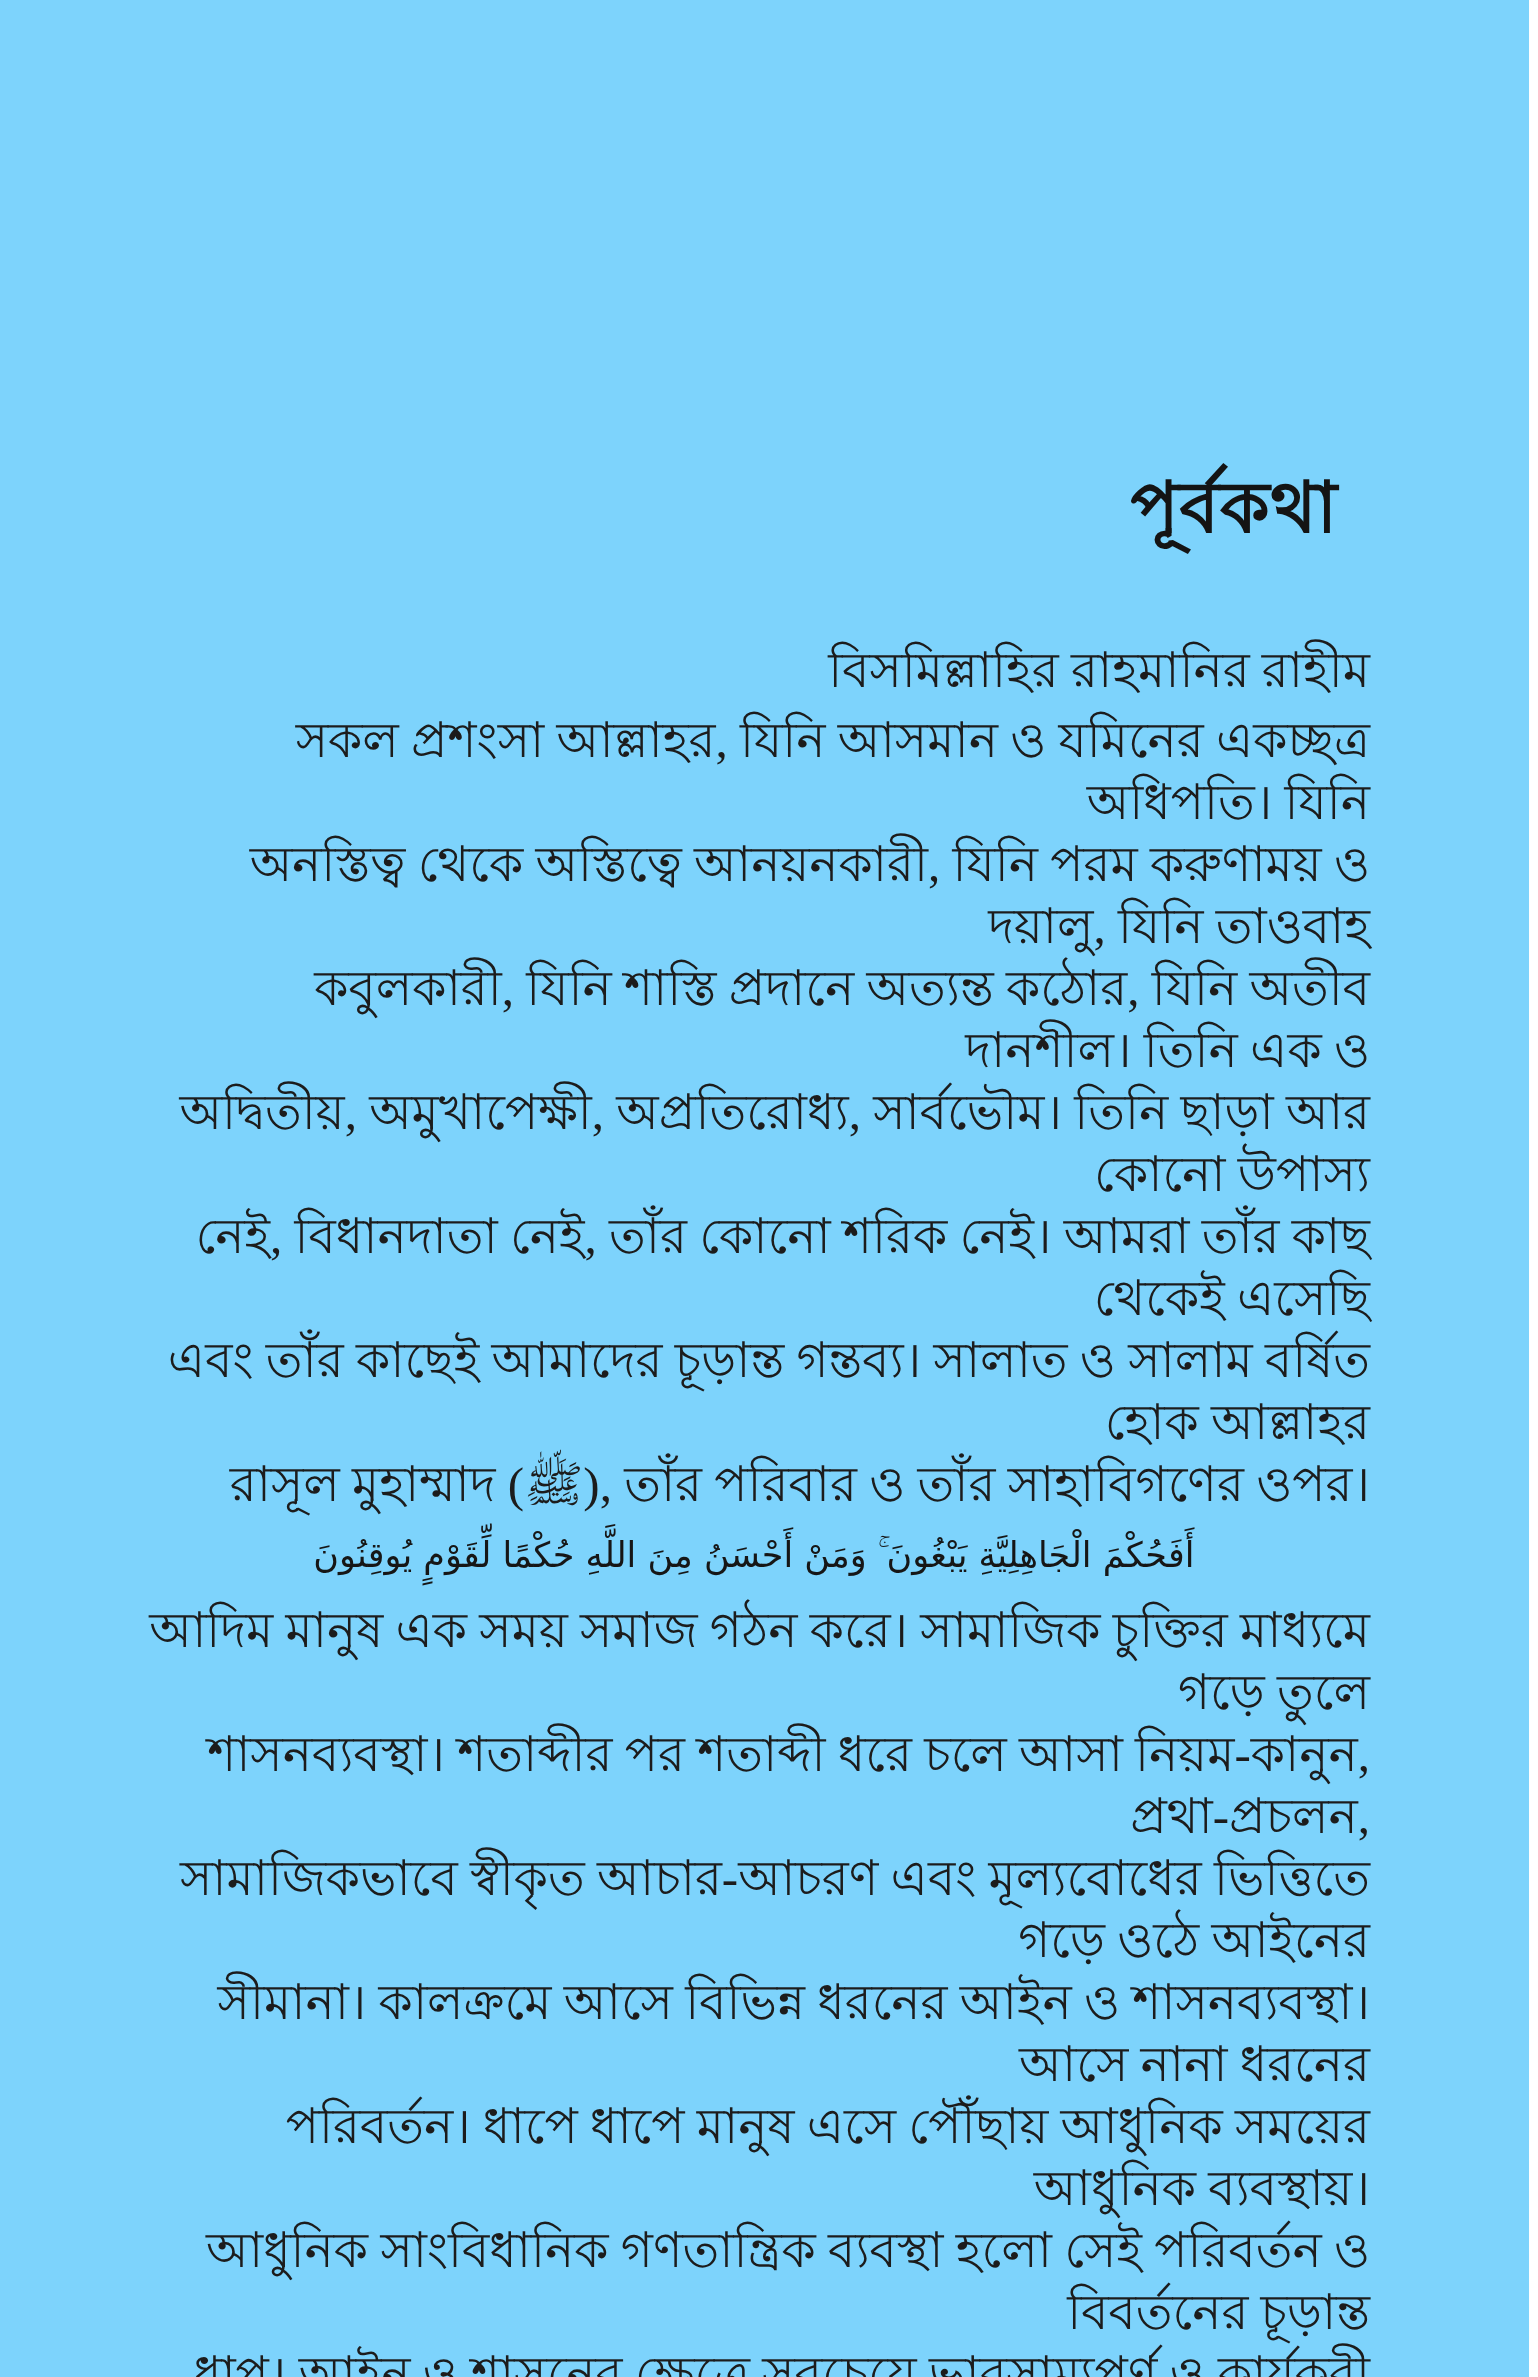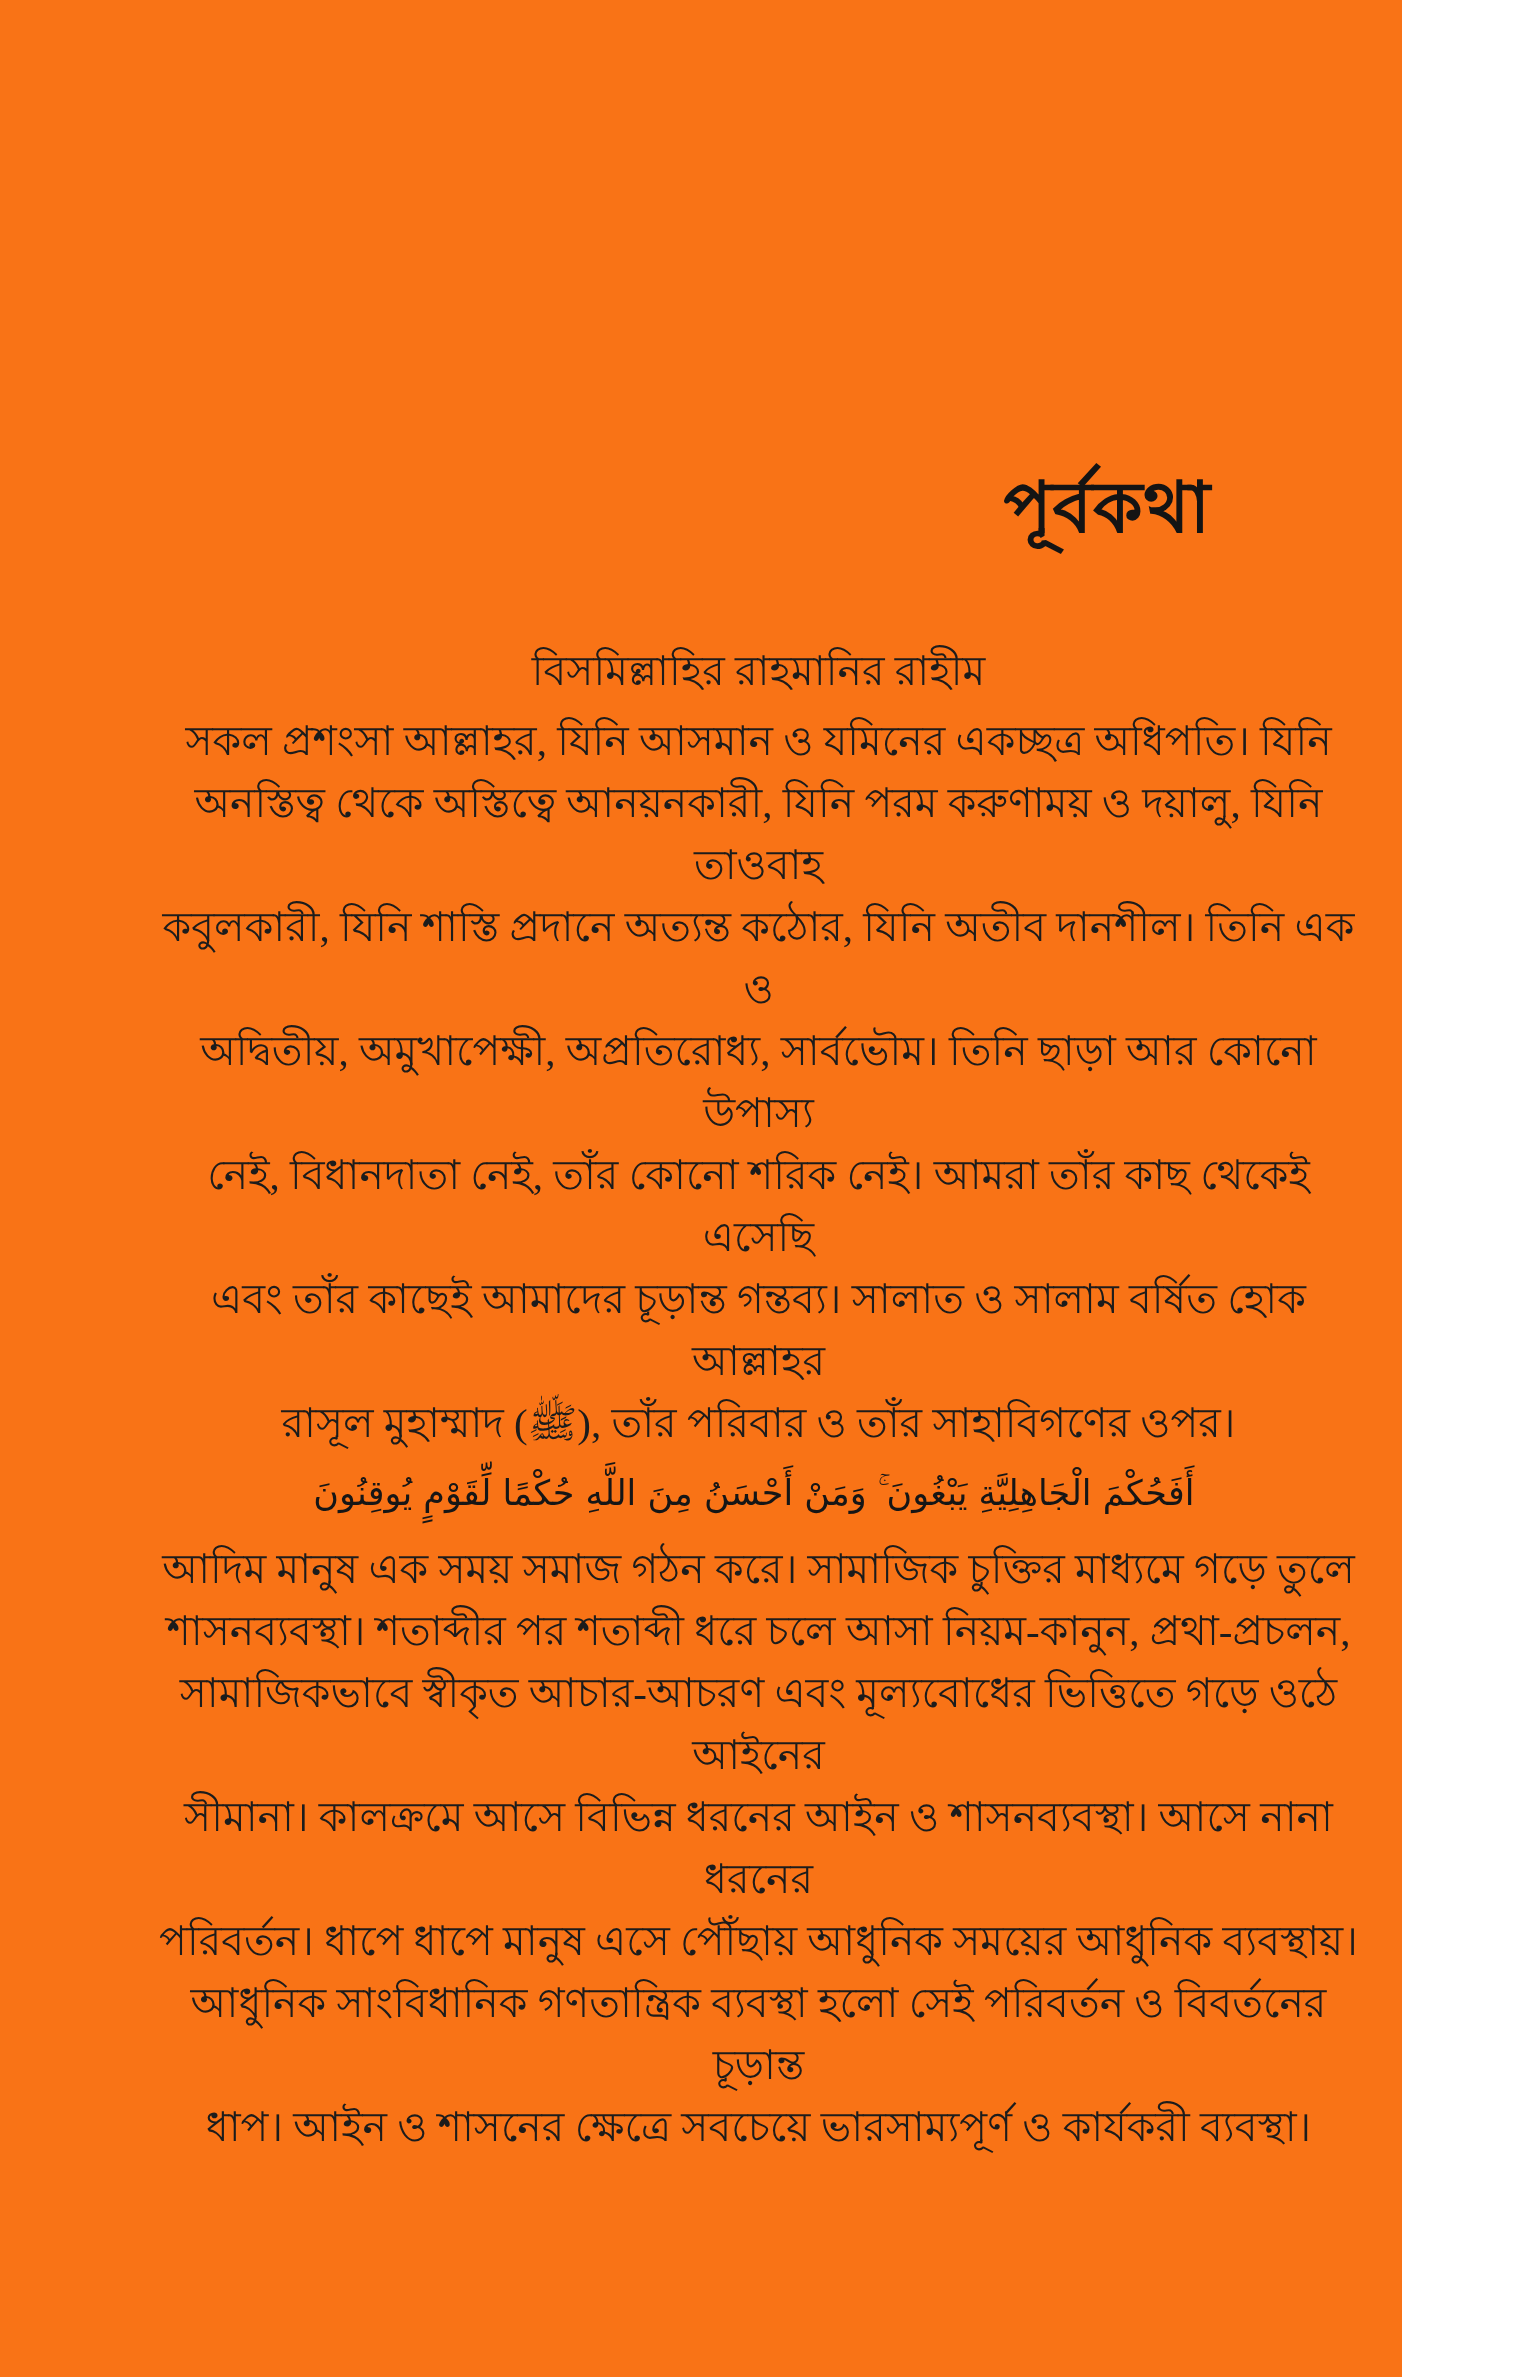--- a/index.html
+++ b/index.html
@@ -5,23 +5,23 @@
   html, body { margin: 0; padding: 0; }
   body {
     width: 1538px;
     height: 2377px;
     background: #ffffff;
     color: #1c1c1c;
     font-family: "Liberation Serif", serif;
   }
   .page {
     position: relative;
-    width: 1402px;
+    width: 1529px;
     height: 2377px;
-    background: #f97316;
+    background: #7dd3fc;
     overflow: hidden;
   }
   .page-title {
     position: absolute;
     top: 464px;
     right: 191px;
     margin: 0;
     font-size: 71px;
     font-weight: 700;
     line-height: 1.25;
@@ -30,25 +30,25 @@
     letter-spacing: 0.9px;
   }
   .body-column {
     position: absolute;
     top: 640px;
     left: 147px;
     width: 1223px;
   }
   .line, .para {
     margin: 0;
-    font-size: 41px;
+    font-size: 49px;
     line-height: 62px;
     color: #1c1c1c;
     white-space: pre-line;
-    text-align: center;
+    text-align: right;
   }
   .bismillah { margin-bottom: 7.5px; }
   .opening-para { margin-bottom: 9px; }
   .quote-intro { margin-bottom: 5.6px; }
   .arabic-verse {
     margin: 9.3px 0 15px 0;
     font-size: 35px;
     line-height: 60px;
     text-align: center;
     padding-right: 9.3px;

